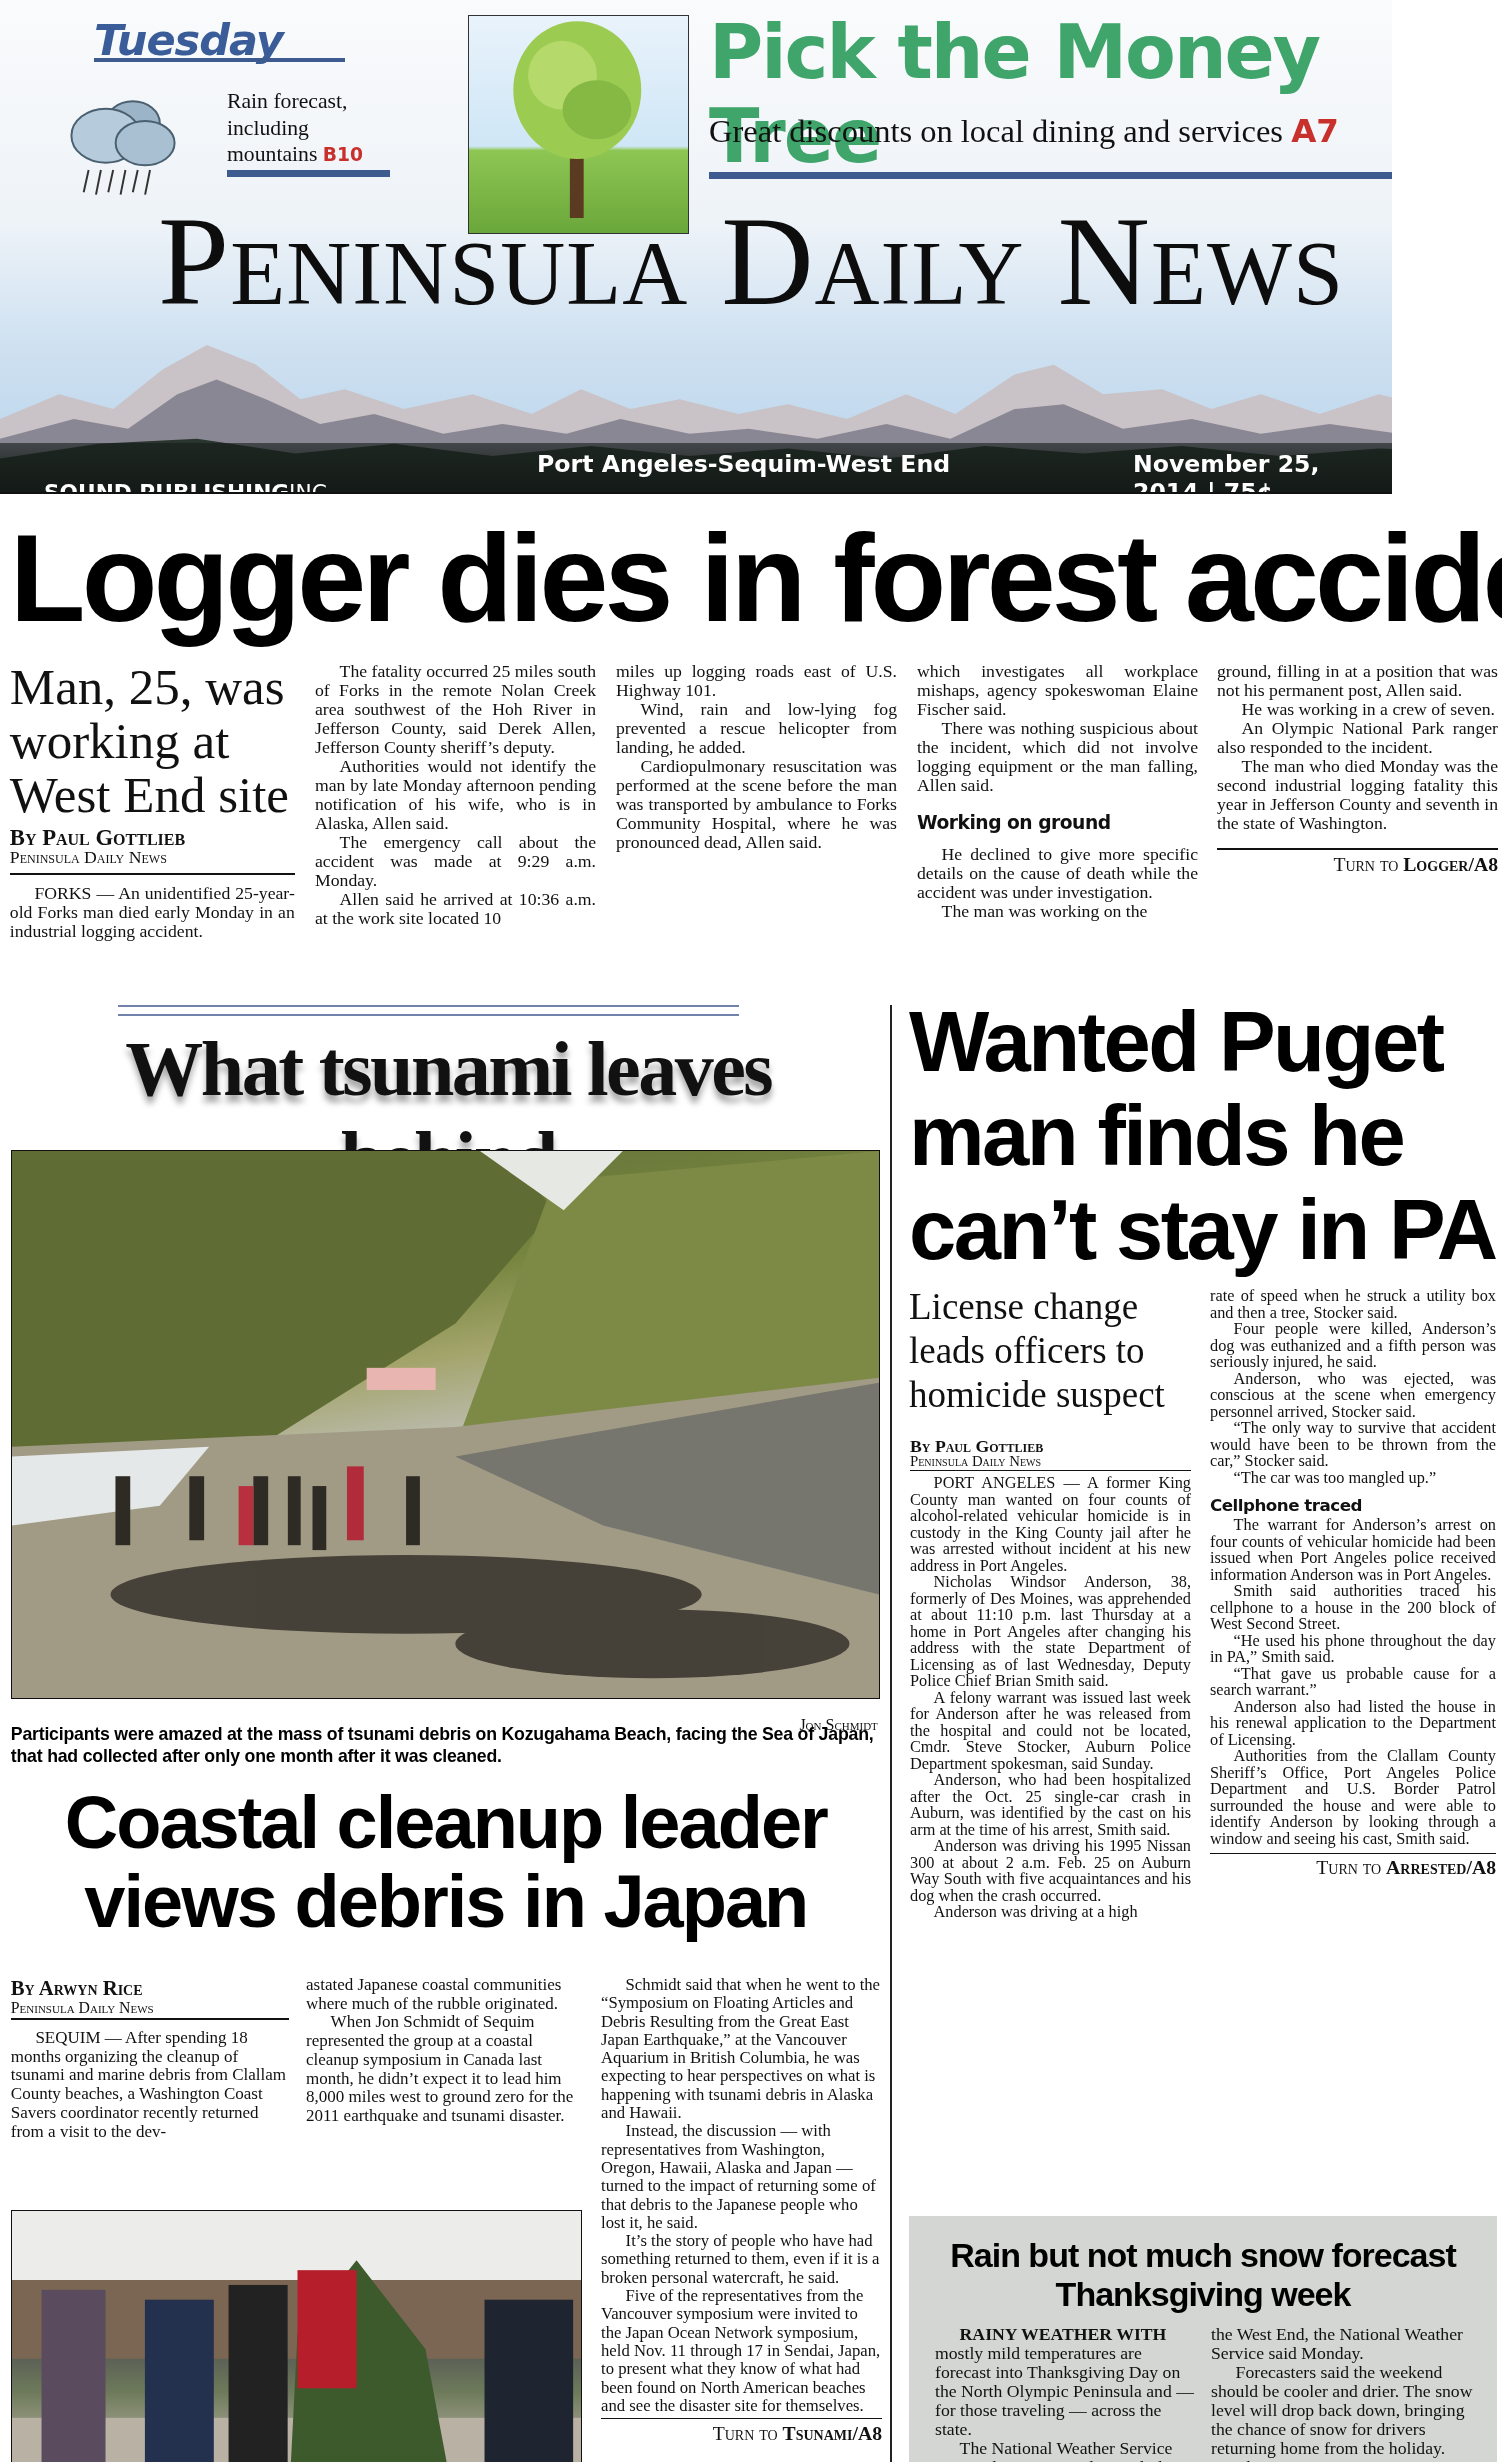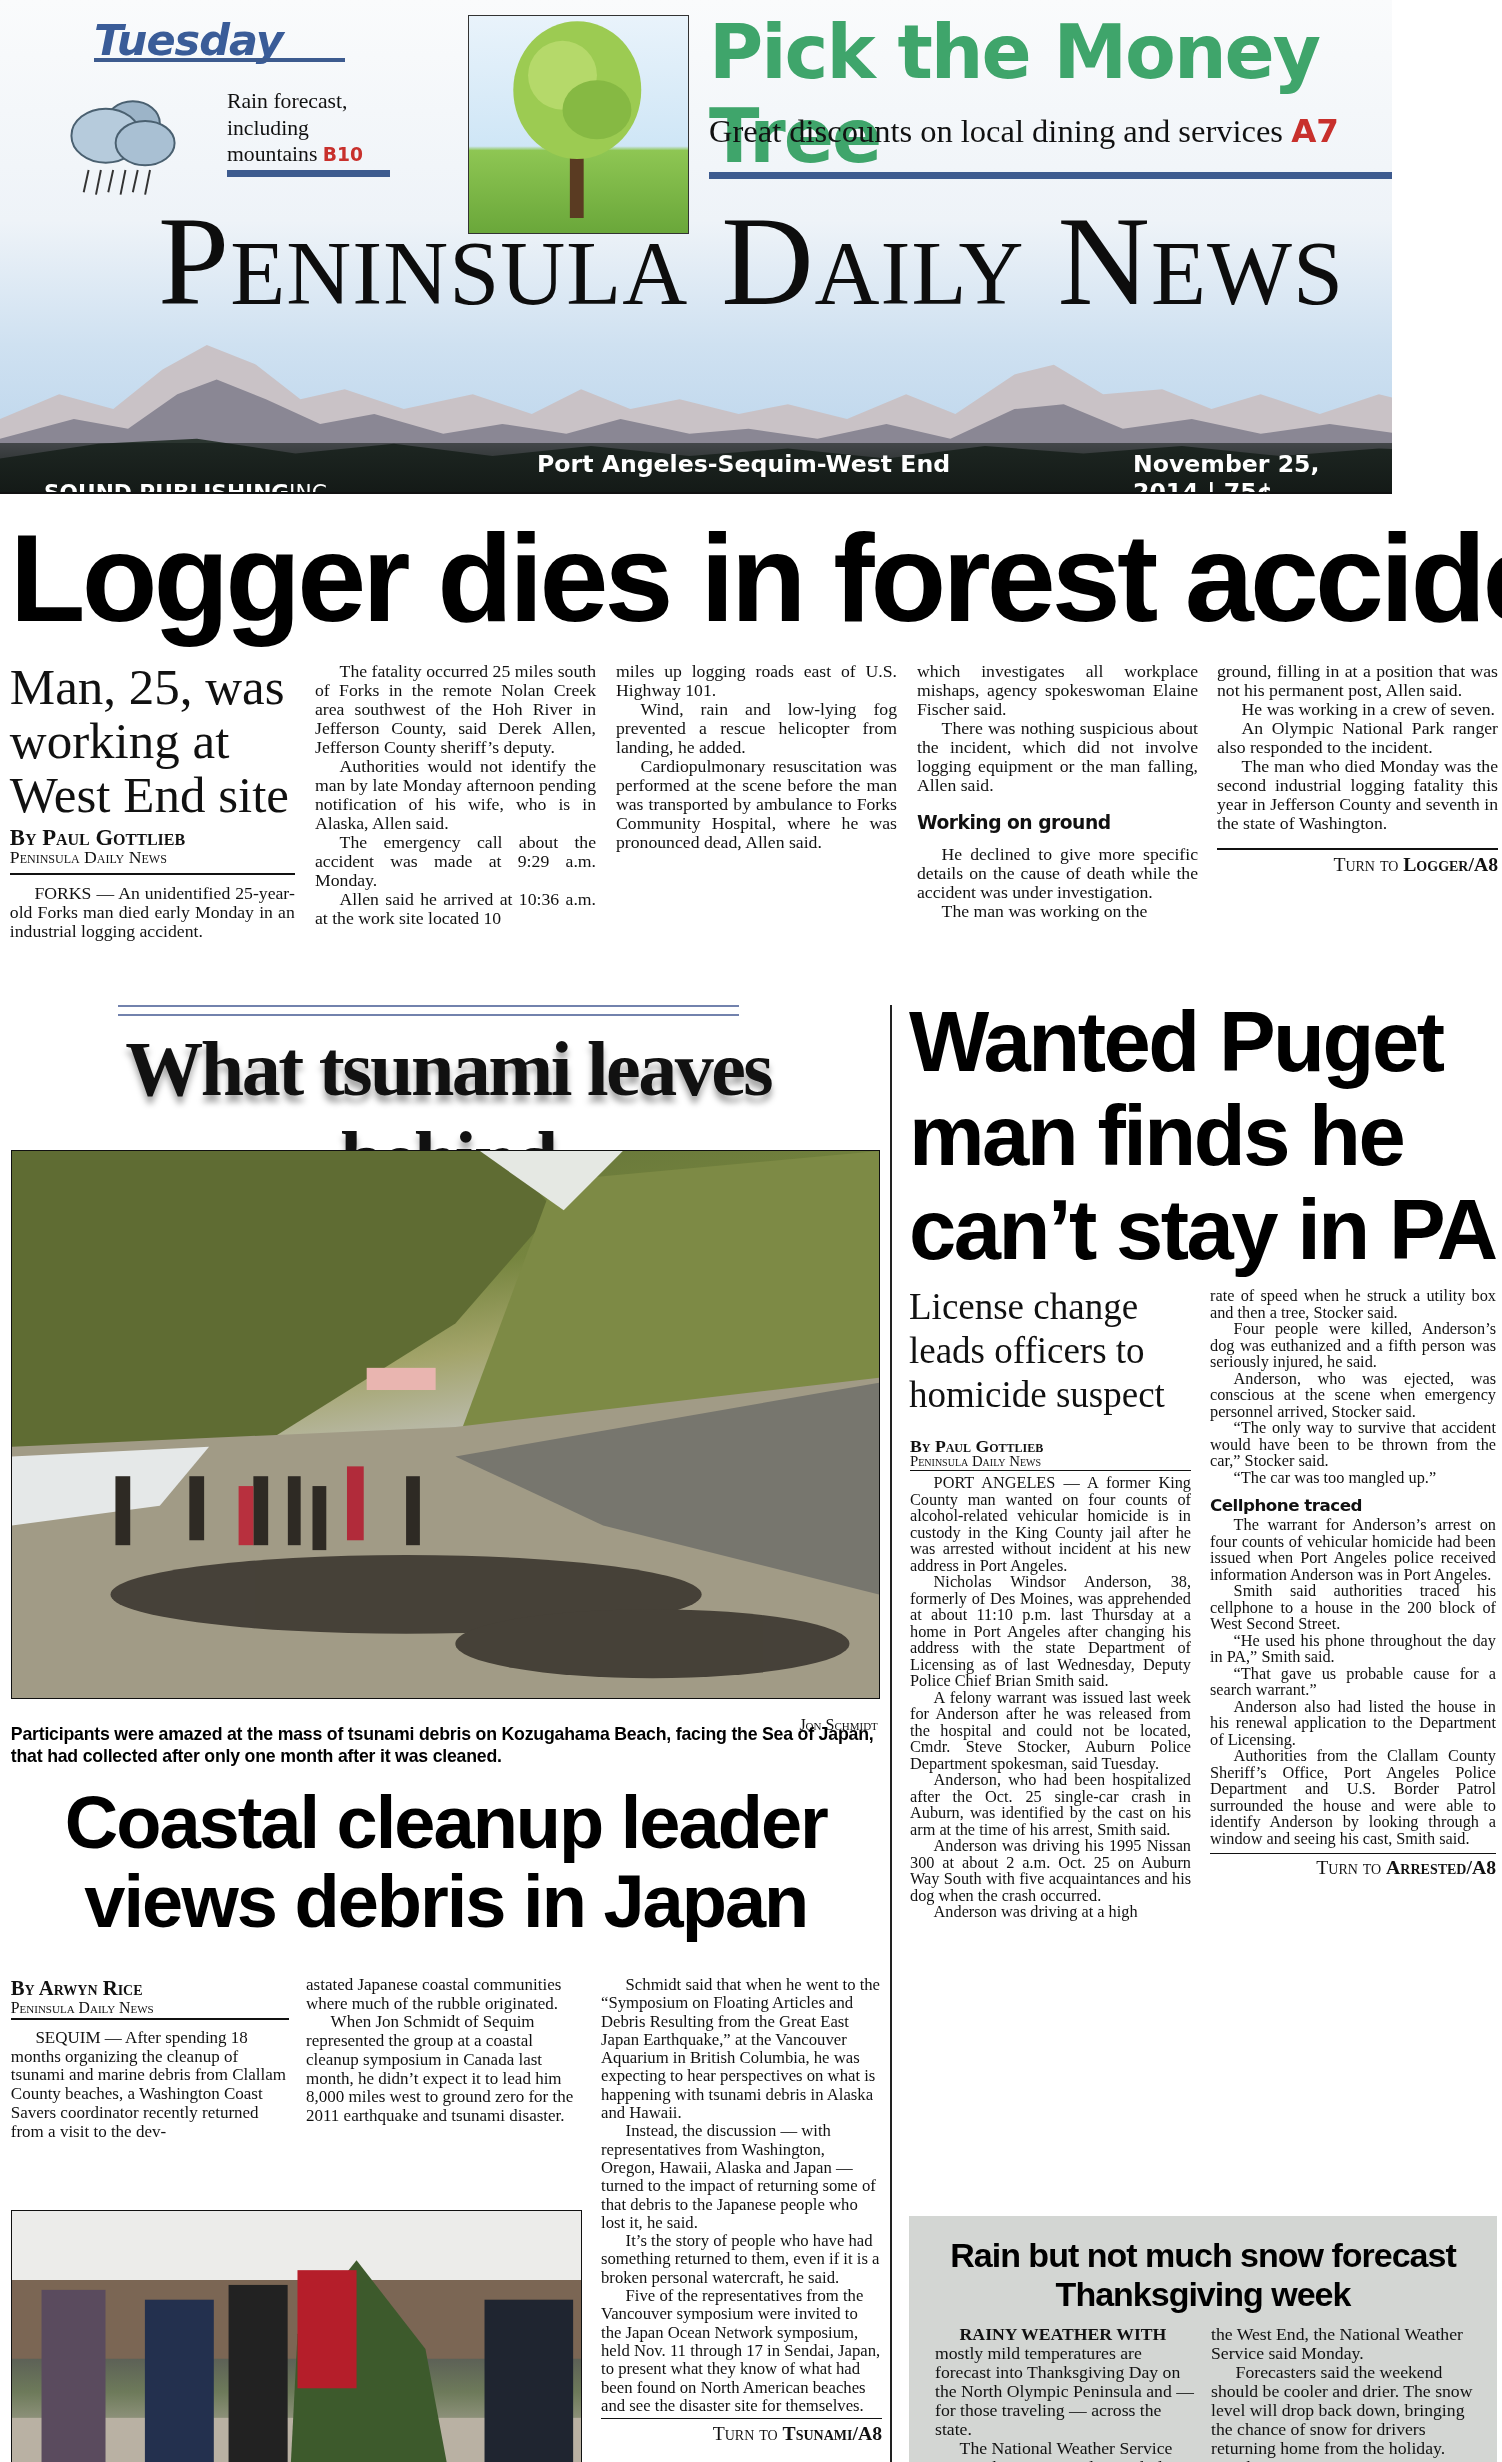--- a/index.html
+++ b/index.html
@@ -227,23 +227,23 @@
 
 <div class="abs wanted-headline">Wanted Puget man finds he can’t stay in PA</div>
 <div class="abs deck wanted-deck">License change leads officers to homicide suspect</div>
 <div class="abs byline wanted-byline">By Paul Gottlieb</div>
 <div class="abs byline-sub wanted-byline-sub">Peninsula Daily News</div>
 <div class="abs wanted-rule"></div>
 
 <div class="abs col col-w" style="left:910px;top:1475px;width:281px;">
   <p>PORT ANGELES — A former King County man wanted on four counts of alcohol-related vehicular homicide is in custody in the King County jail after he was arrested without incident at his new address in Port Angeles.</p>
   <p>Nicholas Windsor Anderson, 38, formerly of Des Moines, was apprehended at about 11:10 p.m. last Thursday at a home in Port Angeles after changing his address with the state Department of Licensing as of last Wednesday, Deputy Police Chief Brian Smith said.</p>
-  <p>A felony warrant was issued last week for Anderson after he was released from the hospital and could not be located, Cmdr. Steve Stocker, Auburn Police Department spokesman, said Tuesday.</p>
+  <p>A felony warrant was issued last week for Anderson after he was released from the hospital and could not be located, Cmdr. Steve Stocker, Auburn Police Department spokesman, said Sunday.</p>
   <p>Anderson, who had been hospitalized after the Oct. 25 single-car crash in Auburn, was identified by the cast on his arm at the time of his arrest, Smith said.</p>
-  <p>Anderson was driving his 1995 Nissan 300 at about 2 a.m. Oct. 25 on Auburn Way South with five acquaintances and his dog when the crash occurred.</p>
+  <p>Anderson was driving his 1995 Nissan 300 at about 2 a.m. Feb. 25 on Auburn Way South with five acquaintances and his dog when the crash occurred.</p>
   <p>Anderson was driving at a high</p>
 </div>
 <div class="abs col col-w" style="left:1210px;top:1288px;width:286px;">
   <p class="noindent">rate of speed when he struck a utility box and then a tree, Stocker said.</p>
   <p>Four people were killed, Anderson’s dog was euthanized and a fifth person was seriously injured, he said.</p>
   <p>Anderson, who was ejected, was conscious at the scene when emergency personnel arrived, Stocker said.</p>
   <p>“The only way to survive that accident would have been to be thrown from the car,” Stocker said.</p>
   <p>“The car was too mangled up.”</p>
   <div class="subhead" style="margin:10.8px 0 3.9px 0;font-size:16.7px;">Cellphone traced</div>
   <p>The warrant for Anderson’s arrest on four counts of vehicular homicide had been issued when Port Angeles police received information Anderson was in Port Angeles.</p>

